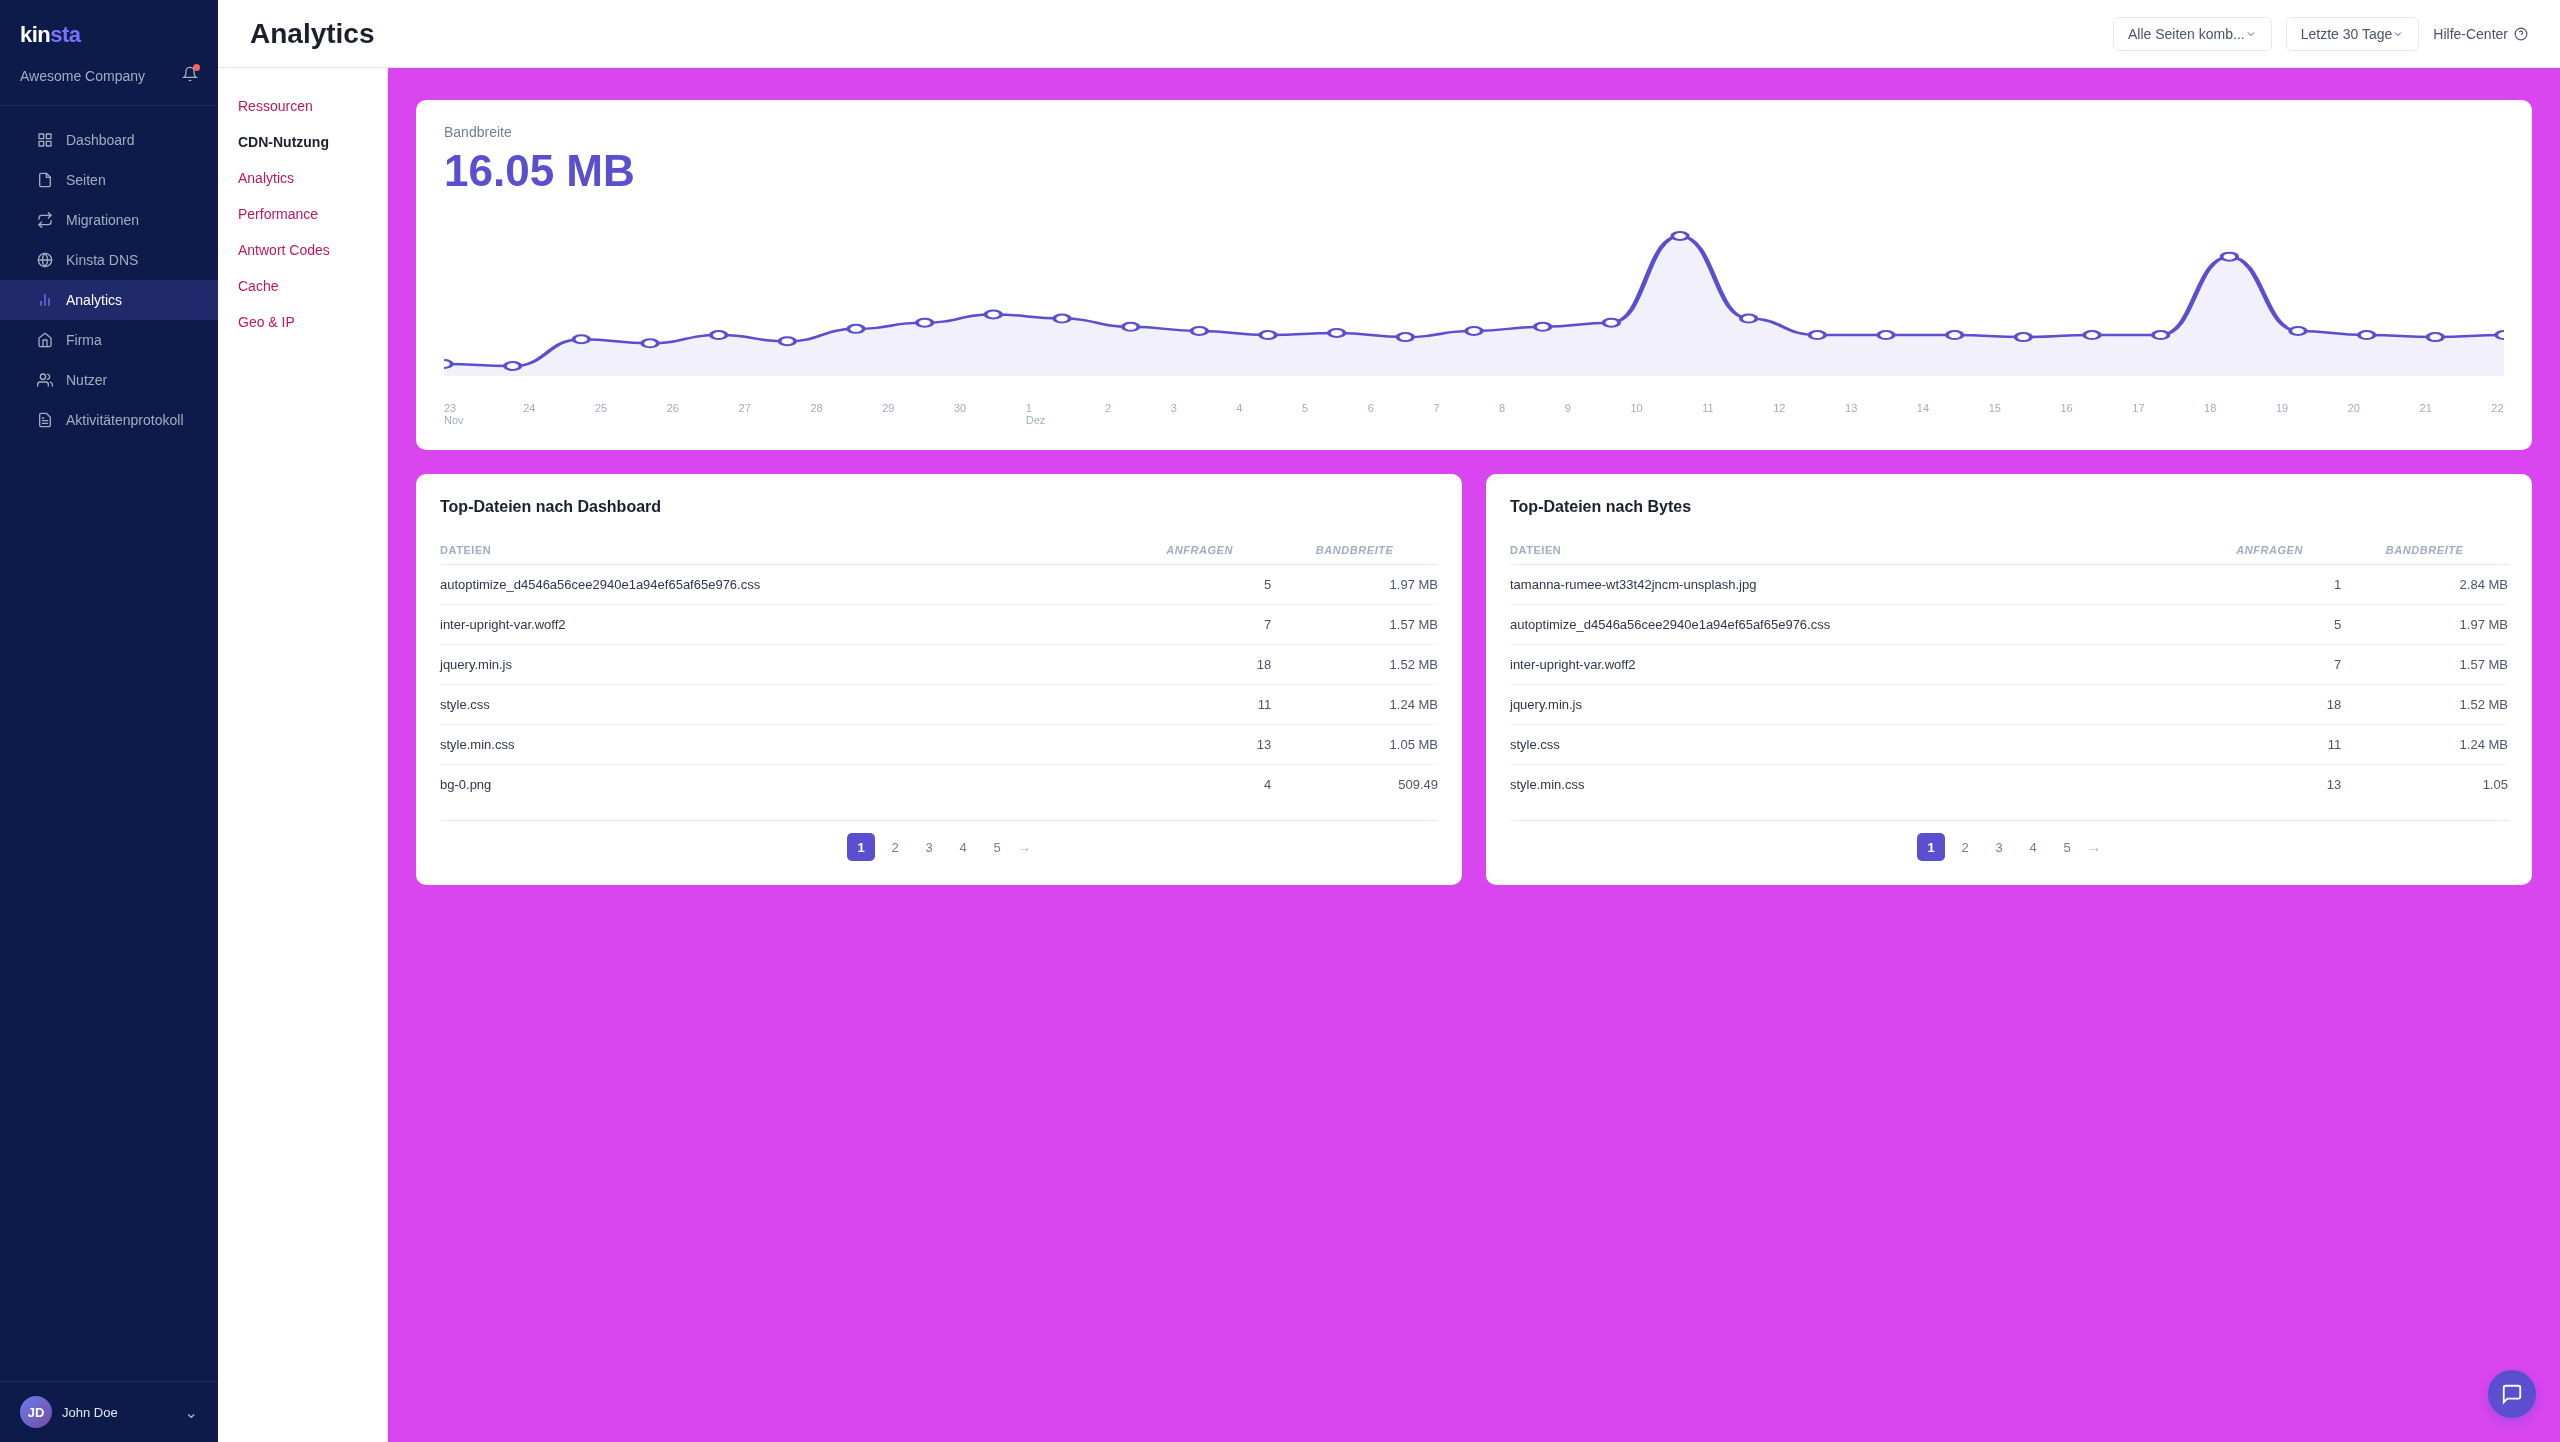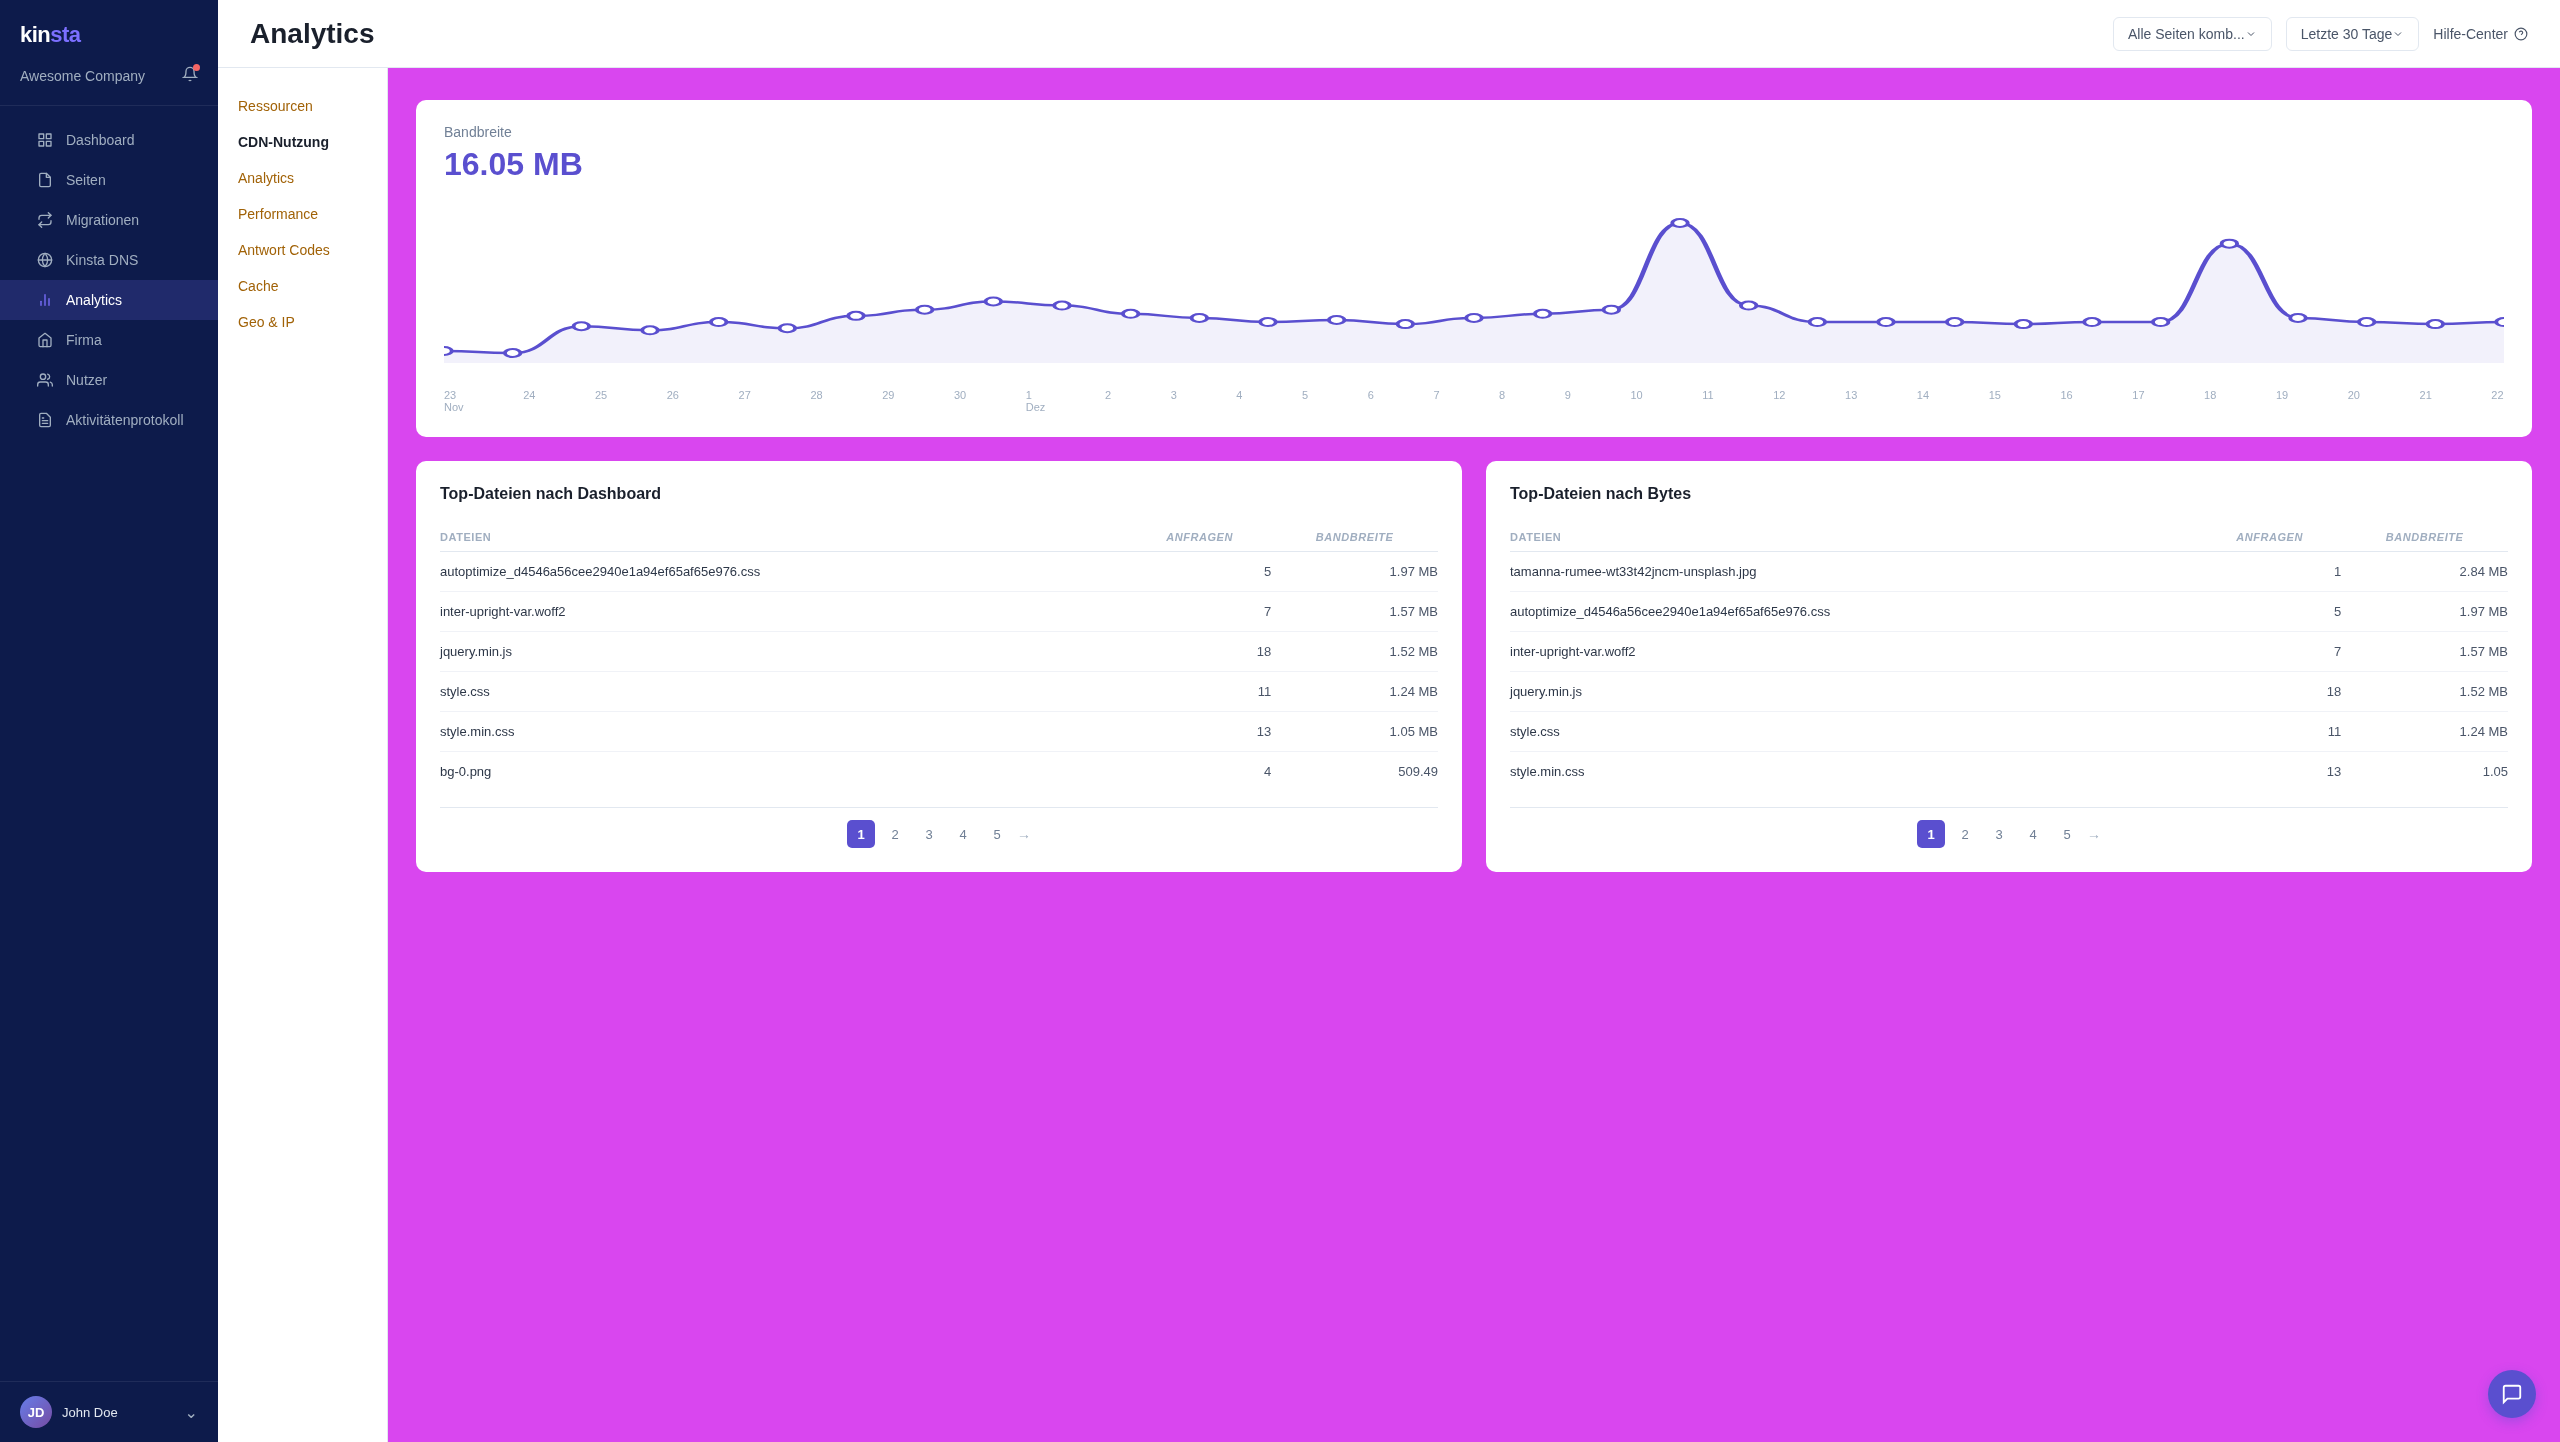--- a/index.html
+++ b/index.html
@@ -148,21 +148,21 @@
     .sub-nav {
       width: 170px;
       min-width: 170px;
       background: #fff;
       border-right: 1px solid #e2e8f0;
       padding: 20px 0;
     }
     .sub-nav-item {
       padding: 10px 20px;
       font-size: 14px;
-      color: #a16207;
+      color: #be185d;
       cursor: pointer;
     }
     .sub-nav-item.active { color: #1a202c; font-weight: 600; }
     .main-content {
       flex: 1;
       overflow-y: auto;
       padding: 32px 28px;
       background: #d946ef;
     }
 
@@ -173,21 +173,21 @@
       padding: 24px 28px;
       margin-bottom: 24px;
     }
     .chart-label {
       font-size: 14px;
       color: #718096;
       margin-bottom: 6px;
       font-weight: 500;
     }
     .chart-value {
-      font-size: 32px;
+      font-size: 44px;
       font-weight: 700;
       color: #5a4fcf;
       margin-bottom: 20px;
     }
     .chart-container {
       width: 100%;
       height: 180px;
       position: relative;
     }
     .x-axis-labels {

